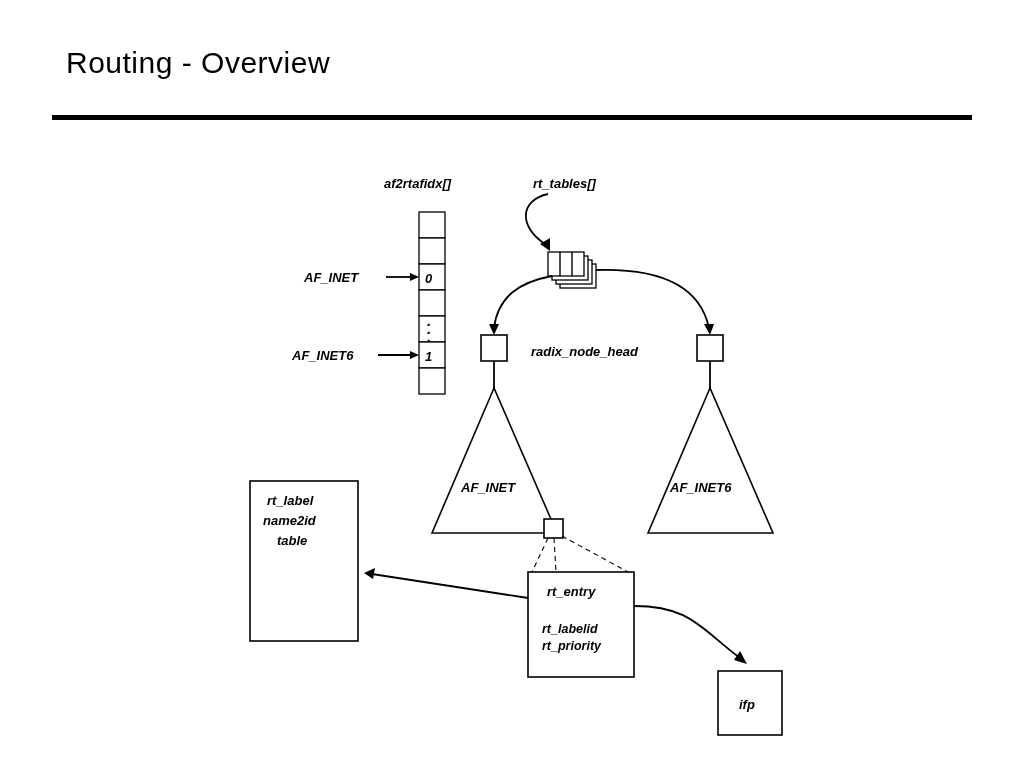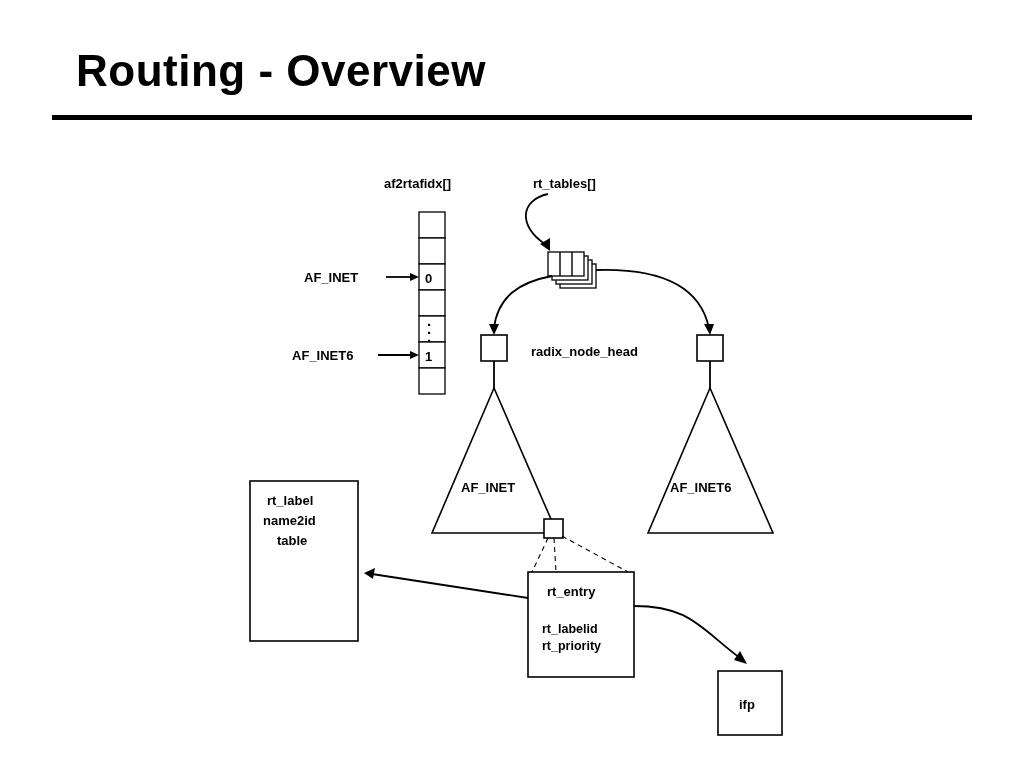--- a/index.html
+++ b/index.html
@@ -17,41 +17,41 @@
   #slide {
     position: absolute;
     left: 0; top: 0;
     width: 1024px;
     height: 768px;
   }
   #slide-title {
     position: absolute;
     left: 66px;
     top: 46px;
-    font-size: 44px;
-    font-weight: bold;
+    font-size: 30px;
+    font-weight: normal;
     color: #000000;
     letter-spacing: 0.5px;
     white-space: nowrap;
-    margin-left: 10px;
   }
   #title-rule {
     position: absolute;
     left: 52px;
     top: 115px;
     width: 920px;
     height: 5px;
     background: #000000;
   }
   #diagram {
     position: absolute;
     left: 0;
     top: 130px;
     width: 824px;
     height: 638px;
+    font-style: italic;
   }
   #diagram svg {
     display: block;
   }
   .lbl {
     font-family: "Liberation Sans", sans-serif;
     font-weight: bold;
     font-size: 13px;
     fill: #000000;
   }

